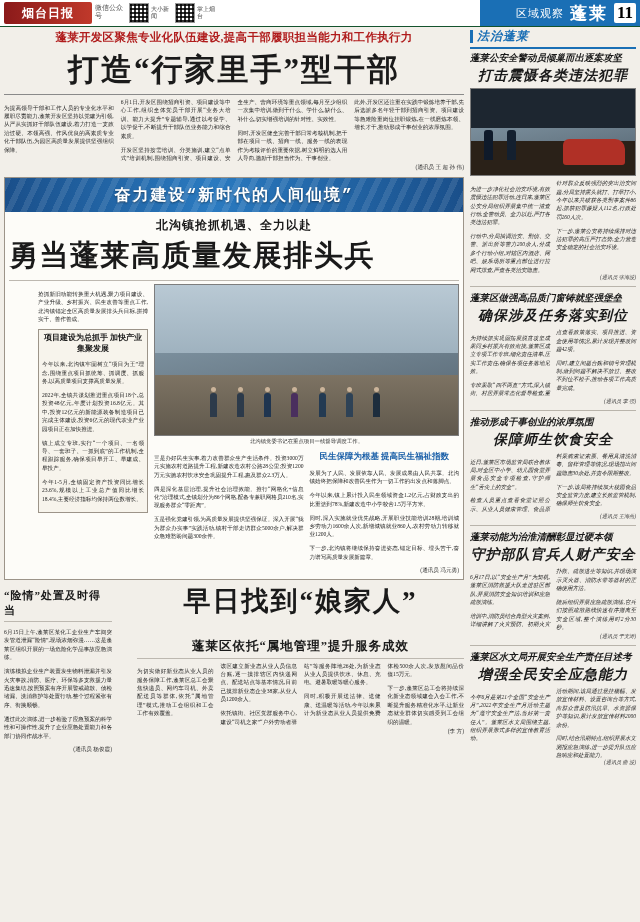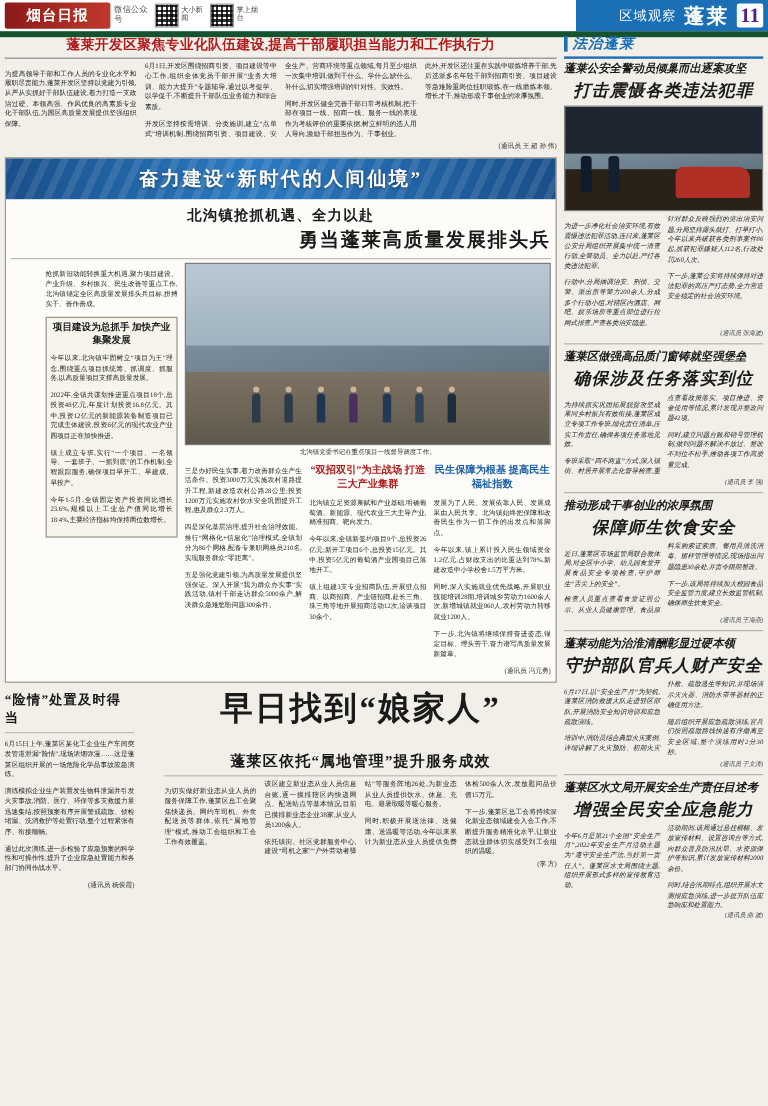--- a/index.html
+++ b/index.html
@@ -8,21 +8,21 @@
     background:#f2efe9;
     font-family:"Liberation Serif",serif;
     color:#1a1a1a;
     overflow:hidden;
   }
   .page{position:relative;width:640px;height:922px;}
 
   
   .masthead{
     position:absolute;left:0;top:0;width:640px;height:26px;
-    background:#ffffff;border-bottom:5px solid #14532d;
+    background:#ffffff;border-bottom:1px solid #14532d;
     display:flex;align-items:center;
   }
   .logo{
     width:88px;height:22px;margin-left:4px;
     background:linear-gradient(90deg,#8b1a1a,#c0392b);
     color:#fff;font-size:12px;font-weight:bold;
     display:flex;align-items:center;justify-content:center;
     letter-spacing:1px;border-radius:2px;
     font-family:"Liberation Serif",serif;
   }
@@ -38,21 +38,21 @@
     line-height:1.25;padding-right:4px;
   }
   .mast-region{
     position:absolute;right:0;top:0;height:26px;width:160px;
     background:#1a6fb5;color:#fff;display:flex;align-items:center;
     justify-content:flex-end;padding-right:4px;box-sizing:border-box;
   }
   .mast-region .rg1{font-size:11px;letter-spacing:1px;}
   .mast-region .rg2{font-size:17px;font-weight:bold;margin-left:6px;letter-spacing:2px;}
   .mast-region .rg3{
-    font-size:17px;font-weight:bold;margin-left:6px;background:#fff;color:#4c1d95;
+    font-size:17px;font-weight:bold;margin-left:6px;background:#fff;color:#000000;
     padding:0 3px;border-radius:2px;
   }
 
   
   .col-left{position:absolute;left:4px;top:28px;width:460px;}
   .col-right{position:absolute;left:470px;top:28px;width:166px;font-style:italic;}
 
   
   .lead-kicker{
     font-size:11.5px;font-weight:bold;color:#b01c1c;text-align:center;
@@ -79,25 +79,25 @@
     background:linear-gradient(90deg,#1a4f8a,#2a7ac0 45%,#1a4f8a);
     display:flex;align-items:center;justify-content:center;
     position:relative;overflow:hidden;
   }
   .feature-banner::after{
     content:"";position:absolute;inset:0;
     background:repeating-linear-gradient(115deg,rgba(255,255,255,.10) 0 6px,rgba(255,255,255,0) 6px 14px);
   }
   .feature-banner span{
     color:#fff;font-size:16px;font-weight:bold;letter-spacing:2px;
-    text-shadow:0 1px 2px rgba(0,0,0,.45);z-index:2;
+    text-shadow:0 1px 2px rgba(0,0,0,.45);z-index:2;font-family:Liberation Mono, monospace;
   }
   .feature-sub{font-size:12px;text-align:center;margin:5px 0 2px;font-weight:bold;letter-spacing:1px;}
   .feature-title{
-    font-size:16px;font-weight:bold;text-align:right;letter-spacing:1.5px;margin:2px 0 4px;
+    font-size:29px;font-weight:bold;text-align:left;letter-spacing:1.5px;margin:2px 0 4px;
   }
 
   .photo{
     background:linear-gradient(170deg,#8fa6b5,#6d7f8c 55%,#4f5f6b);
     position:relative;overflow:hidden;border:1px solid #7d7d7d;
   }
   .photo .sky{position:absolute;left:0;top:0;right:0;height:45%;background:linear-gradient(180deg,#b9c9d4,#9fb2bf);}
   .photo .ground{position:absolute;left:0;bottom:0;right:0;height:40%;background:linear-gradient(180deg,#7d7363,#5f584c);}
   .photo .fig{position:absolute;bottom:12%;width:7px;height:24px;background:#2c3a4a;border-radius:3px 3px 0 0;}
   .photo .fig::before{content:"";position:absolute;top:-6px;left:1px;width:5px;height:5px;border-radius:50%;background:#cbb49a;}
@@ -151,20 +151,21 @@
     <div class="mast-region">
       <span class="rg1">区域观察</span>
       <span class="rg2">蓬莱</span>
       <span class="rg3">11</span>
     </div>
   </div>
 
   <div class="col-left">
 
     <div class="lead-kicker">蓬莱开发区聚焦专业化队伍建设,提高干部履职担当能力和工作执行力</div>
+    <div class="lead-title">打造“行家里手”型干部</div>
     <div class="rule"></div>
 
     <div class="body-cols-4">
       <p>为提高领导干部和工作人员的专业化水平和履职尽责能力,蓬莱开发区坚持以党建为引领,从严从实抓好干部队伍建设,着力打造一支政治过硬、本领高强、作风优良的高素质专业化干部队伍,为园区高质量发展提供坚强组织保障。</p>
       <p>6月1日,开发区围绕招商引资、项目建设等中心工作,组织全体党员干部开展“业务大培训、能力大提升”专题辅导,通过以考促学、以学促干,不断提升干部队伍业务能力和综合素质。</p>
       <p>开发区坚持按需培训、分类施训,建立“点单式”培训机制,围绕招商引资、项目建设、安全生产、营商环境等重点领域,每月至少组织一次集中培训,做到干什么、学什么,缺什么、补什么,切实增强培训的针对性、实效性。</p>
       <p>同时,开发区健全完善干部日常考核机制,把干部在项目一线、招商一线、服务一线的表现作为考核评价的重要依据,树立鲜明的选人用人导向,激励干部担当作为、干事创业。</p>
       <p>此外,开发区还注重在实践中锻炼培养干部,先后选派多名年轻干部到招商引资、项目建设等急难险重岗位挂职锻炼,在一线磨炼本领、增长才干,推动形成干事创业的浓厚氛围。</p>
     </div>
     <div class="byline">(通讯员 王 超 孙 伟)</div>
@@ -210,28 +211,20 @@
 
           <div style="display:flex;gap:6px;">
             <div style="flex:1;">
               <div class="body-single">
                 <p>三是办好民生实事,着力改善群众生产生活条件。投资3000万元实施农村道路提升工程,新建改造农村公路28公里;投资1200万元实施农村饮水安全巩固提升工程,惠及群众2.3万人。</p>
                 <p>四是深化基层治理,提升社会治理效能。推行“网格化+信息化”治理模式,全镇划分为86个网格,配备专兼职网格员210名,实现服务群众“零距离”。</p>
                 <p>五是强化党建引领,为高质量发展提供坚强保证。深入开展“我为群众办实事”实践活动,镇村干部走访群众5000余户,解决群众急难愁盼问题300余件。</p>
               </div>
             </div>
             <div style="flex:1;">
-              <div class="subhead-red">“双招双引”为主战场 打造三大产业集群</div>
-              <div class="body-single">
-                <p>北沟镇立足资源禀赋和产业基础,明确葡萄酒、新能源、现代农业三大主导产业,精准招商、靶向发力。</p>
-                <p>今年以来,全镇新签约项目9个,总投资26亿元;新开工项目6个,总投资15亿元。其中,投资5亿元的葡萄酒产业园项目已落地开工。</p>
-                <p>镇上组建3支专业招商队伍,开展驻点招商、以商招商、产业链招商,赴长三角、珠三角等地开展招商活动12次,洽谈项目30余个。</p>
-              </div>
-            </div>
-            <div style="flex:1;">
               <div class="subhead-blue">民生保障为根基 提高民生福祉指数</div>
               <div class="body-single">
                 <p>发展为了人民、发展依靠人民、发展成果由人民共享。北沟镇始终把保障和改善民生作为一切工作的出发点和落脚点。</p>
                 <p>今年以来,镇上累计投入民生领域资金1.2亿元,占财政支出的比重达到78%,新建改造中小学校舍1.5万平方米。</p>
                 <p>同时,深入实施就业优先战略,开展职业技能培训28期,培训城乡劳动力1600余人次,新增城镇就业860人,农村劳动力转移就业1200人。</p>
                 <p>下一步,北沟镇将继续保持奋进姿态,锚定目标、埋头苦干,奋力谱写高质量发展新篇章。</p>
               </div>
               <div class="byline">(通讯员 冯元勇)</div>
             </div>
           </div>

